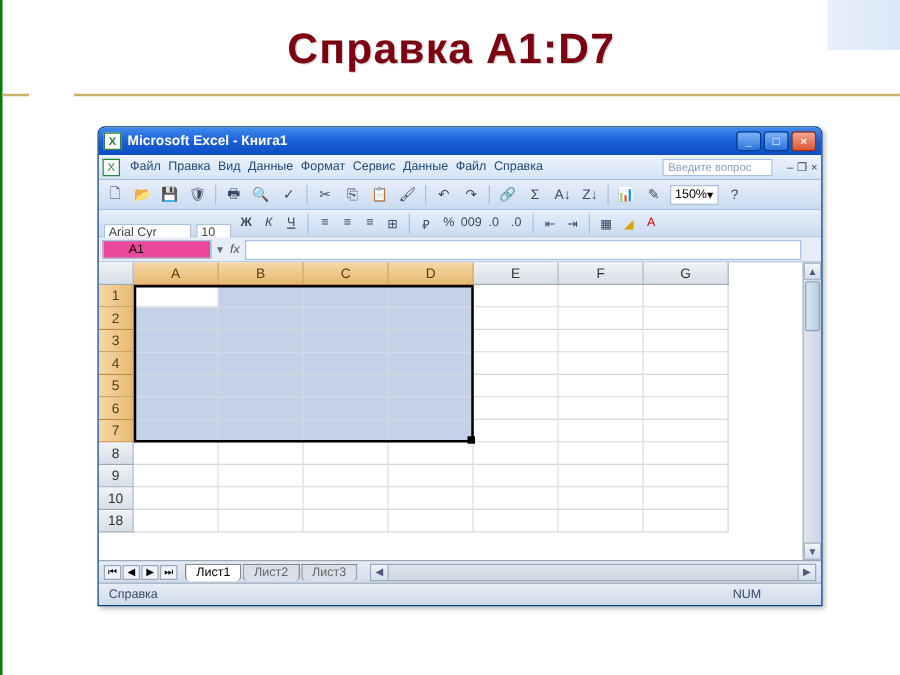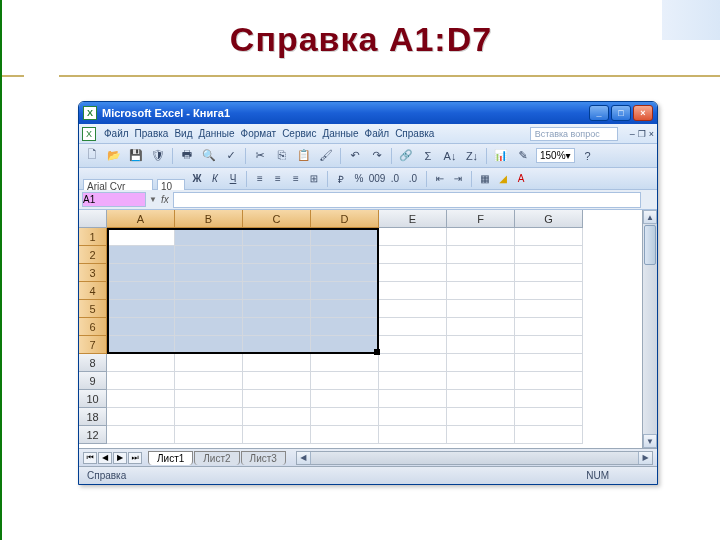--- a/index.html
+++ b/index.html
@@ -61,21 +61,21 @@
     .format-bar {
       height: 22px; background: linear-gradient(to bottom, #e7eef9, #cadcf1);
       display: flex; align-items: center; padding: 0 4px; gap: 4px;
       border-bottom: 1px solid #a9c1e0;
     }
     .font-box { border: 1px solid #a9c1e0; background: #fff; padding: 1px 3px; font-size: 10px; color: #444; margin-top: 15px; }
     .format-bar .grp { display: flex; gap: 2px; }
     .fbbtn { width: 16px; height: 16px; display: flex; align-items: center; justify-content: center;
       border: 1px solid transparent; font-size: 10px; color: #3a4a66; }
     .formula-bar { height: 20px; background: #e6edf6; border-bottom: 1px solid #a9c1e0; display: flex; align-items: center; }
-    .name-box { width: 64px; border: 1px solid #a9c1e0; background: #f0abfc; margin: 0 3px; padding: 1px 0; font-size: 10px; }
+    .name-box { width: 87px; border: 1px solid #a9c1e0; background: #ec4899; margin: 0 3px; padding: 1px 20px; font-size: 10px; }
     .fx-icon { font-style: italic; color: #555; font-size: 10px; margin: 0 4px; }
     .formula-input { flex: 1; height: 16px; border: 1px solid #a9c1e0; background: #fff; margin-right: 16px; }
 
     .grid-area { flex: 1; display: flex; background: #fff; }
     .grid-body { flex: 1; display: flex; flex-direction: column; }
     .col-headers { display: flex; height: 18px; }
     .corner, .col-h, .row-h {
       border: 1px solid #9ba9b9; border-top: 0; border-left: 0;
       background: linear-gradient(to bottom, #f0f3f7, #d8dee6);
       display: flex; align-items: center; justify-content: center;
@@ -144,21 +144,21 @@
       <span class="menu-icon">X</span>
       <span class="menu-item">Файл</span>
       <span class="menu-item">Правка</span>
       <span class="menu-item">Вид</span>
       <span class="menu-item">Данные</span>
       <span class="menu-item">Формат</span>
       <span class="menu-item">Сервис</span>
       <span class="menu-item">Данные</span>
       <span class="menu-item">Файл</span>
       <span class="menu-item">Справка</span>
-      <div class="question-box">Вставка вопрос</div>
+      <div class="question-box">Введите вопрос</div>
       <div class="doc-btns">
         <span>–</span>
         <span>❐</span>
         <span>×</span>
       </div>
     </div>
 
     <div class="toolbar">
       <div class="tbbtn">🗋</div>
       <div class="tbbtn">📂</div>
@@ -348,30 +348,20 @@
               <div class="row">
                 <div class="row-h">18</div>
                 <div class="cell"></div>
                 <div class="cell"></div>
                 <div class="cell"></div>
                 <div class="cell"></div>
                 <div class="cell"></div>
                 <div class="cell"></div>
                 <div class="cell"></div>
               </div>
-              <div class="row">
-                <div class="row-h">12</div>
-                <div class="cell"></div>
-                <div class="cell"></div>
-                <div class="cell"></div>
-                <div class="cell"></div>
-                <div class="cell"></div>
-                <div class="cell"></div>
-                <div class="cell"></div>
-              </div>
             </div>
           <div class="selection-outline">
             <div class="sel-handle"></div>
           </div>
         </div>
       </div>
       <div class="vscroll">
         <div class="arrow">▲</div>
         <div class="thumb"></div>
         <div class="arrow" style="position:absolute;bottom:0;left:0;right:0">▼</div>

